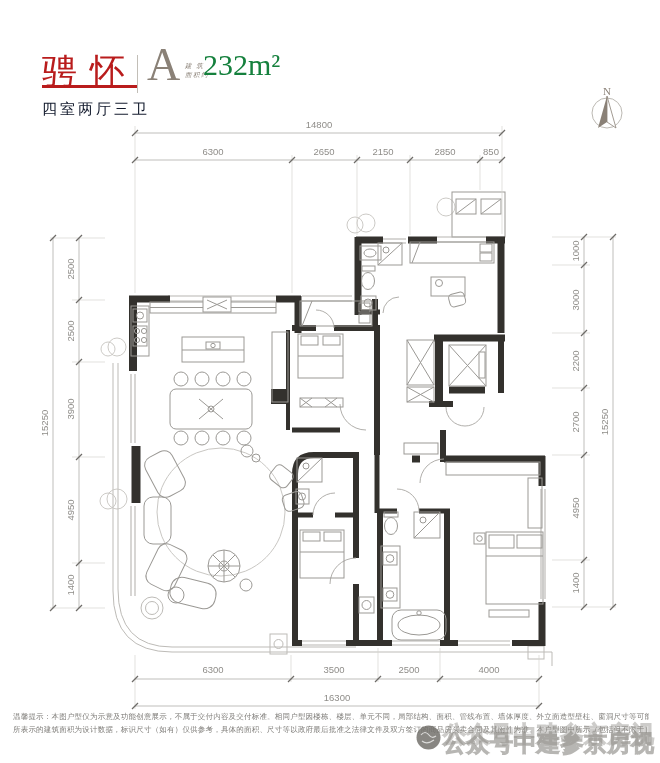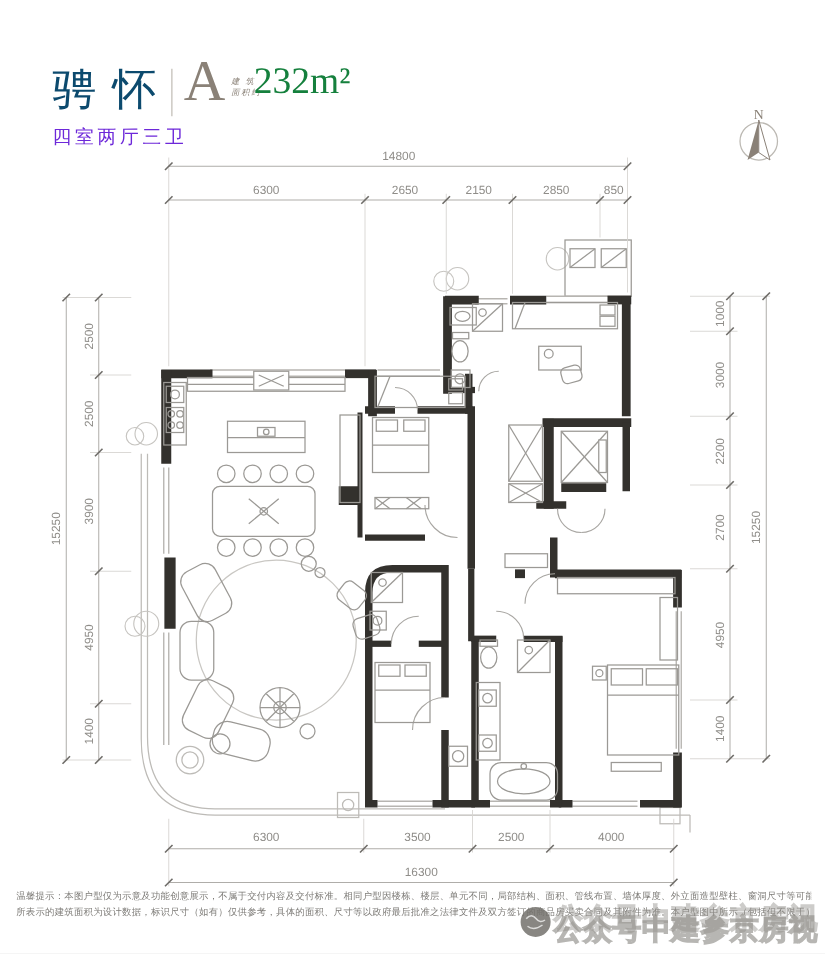--- a/index.html
+++ b/index.html
@@ -1,29 +1,29 @@
 <!DOCTYPE html>
 <html><head>
 <meta charset="utf-8">
 <style>
   html,body{margin:0;padding:0;background:#e8e8e8;}
   .page{position:relative;width:660px;height:763px;background:#ffffff;overflow:hidden;
         font-family:"Liberation Sans",sans-serif;}
   
   .t-name{position:absolute;left:42px;top:48px;font-size:35px;letter-spacing:13px;
-          color:#0c4a6e;font-weight:400;}
+          color:#b91c1c;font-weight:400;text-decoration:underline;}
   .t-div{position:absolute;left:137px;top:55px;width:1px;height:38px;background:#c2beb7;}
   .t-type{position:absolute;left:147px;top:42px;font-family:"Liberation Serif",serif;
           font-size:46px;color:#8a8177;line-height:1;}
   .t-areapfx{position:absolute;left:185px;top:62px;font-size:6.5px;line-height:8.5px;
           color:#8a8177;letter-spacing:1.5px;display:flex;flex-direction:column;}
   .t-area{position:absolute;left:203px;top:50px;font-family:Liberation Serif, serif;
           font-size:30px;color:#15803d;line-height:1;}
   .t-layout{position:absolute;left:42px;top:100px;font-size:15px;letter-spacing:3px;
-          color:#6d28d9;}
+          color:#0f172a;}
   
   .plan{position:absolute;left:0;top:0;}
   .w4{stroke:#33312d;stroke-width:4;fill:none;stroke-linecap:butt;}
   .w5{stroke:#33312d;stroke-width:5;fill:none;stroke-linecap:butt;}
   .w6{stroke:#33312d;stroke-width:6;fill:none;stroke-linecap:butt;}
   .w7{stroke:#33312d;stroke-width:7;fill:none;stroke-linecap:butt;}
   .w8{stroke:#33312d;stroke-width:8;fill:none;stroke-linecap:butt;}
   .w9{stroke:#33312d;stroke-width:9;fill:none;stroke-linecap:butt;}
   .blk{fill:#33312d;stroke:none;}
   .fur{stroke:#9b9995;stroke-width:1;fill:none;}

